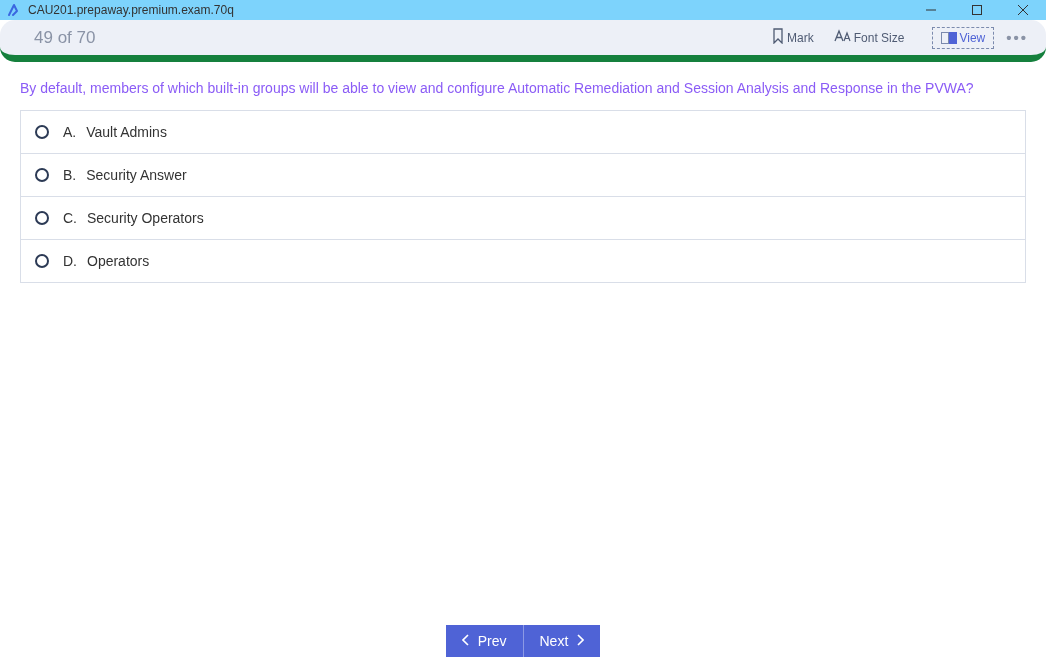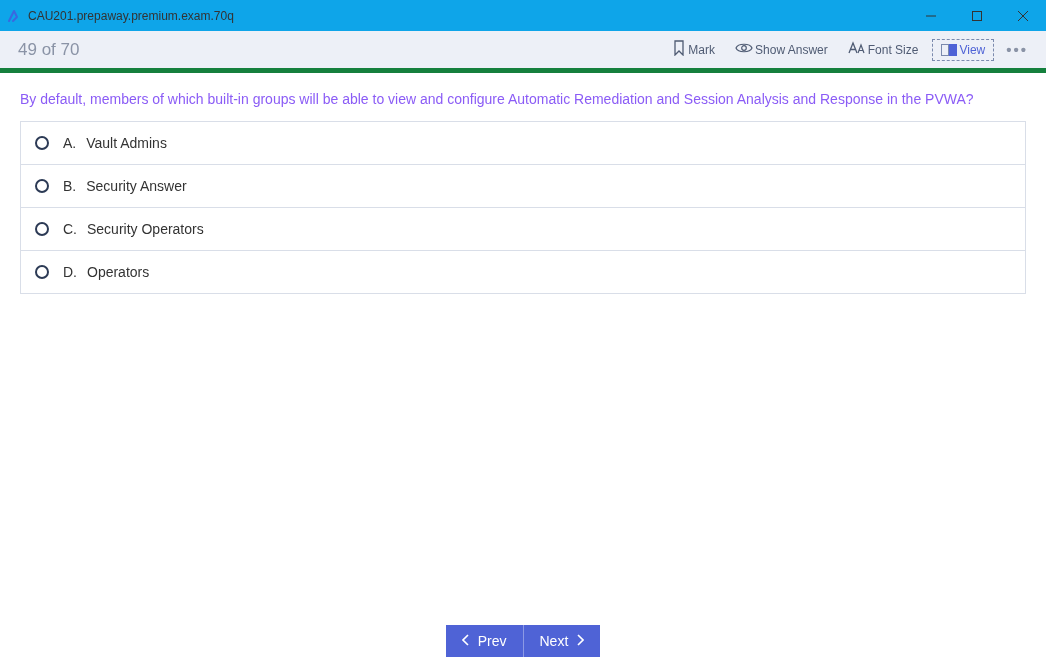--- a/index.html
+++ b/index.html
@@ -13,23 +13,23 @@
       width: 1046px;
       height: 671px;
       display: flex;
       flex-direction: column;
       overflow: hidden;
     }
     
     .title-bar {
       display: flex;
       align-items: center;
-      height: 31px;
+      height: 20px;
       padding: 0 0 0 6px;
-      background: #0ea5e9;
+      background: #7dd3fc;
       font-size: 12px;
       color: #333;
       justify-content: flex-end;
     }
     .title-bar .app-logo {
       width: 16px;
       height: 16px;
       margin-right: 6px;
       display: flex;
       align-items: center;
@@ -52,45 +52,46 @@
       color: #333;
       font-size: 12px;
     }
     .win-btn svg { stroke: #333; }
     
     .toolbar {
       display: flex;
       align-items: center;
       height: 42px;
       background: #edf0f7;
-      padding: 0 12px 0 18px;
-      border-bottom: 5px solid #15803d;
+      padding: 0 12px 0 34px;
+      border-bottom: 7px solid #15803d;
       color: #6c7a93;
       font-size: 15px;
+      border-radius: 15px;
     }
     .toolbar .counter {
       color: #8a93a6;
       font-size: 17px;
     }
     .toolbar .spacer { flex: 1 1 auto; }
     .toolbar .tb-item {
       display: flex;
       align-items: center;
       gap: 2px;
       padding: 4px 10px;
       color: #4f5b73;
       font-size: 12px;
       cursor: pointer;
     }
     .toolbar .tb-item svg { stroke: #4f5b73; fill: none; }
     .toolbar .tb-view {
       border: 1px dashed #7b8aad;
       color: #4f63d6;
       padding: 3px 8px;
-      margin-left: 4px;
+      margin-left: 18px;
     }
     .toolbar .tb-view .view-icon {
       display: inline-flex;
     }
     .toolbar .tb-more {
       color: #8a93a6;
       letter-spacing: 2px;
       padding: 4px 6px 4px 12px;
       font-weight: bold;
     }
@@ -188,29 +189,20 @@
 <div class="toolbar">
   <span class="counter">49 of 70</span>
   <span class="spacer"></span>
   <div class="tb-item">
     <span>
       <svg width="14" height="16" viewBox="0 0 14 16">
           <path d="M3 1 H11 V15 L7 11 L3 15 Z" stroke-width="1.3" fill="none"></path>
         </svg>
     </span>
     <span>Mark</span>
-  </div>
-  <div class="tb-item">
-    <span>
-      <svg width="18" height="14" viewBox="0 0 18 14">
-          <path d="M1 7 C3 2 15 2 17 7 C15 12 3 12 1 7 Z" stroke-width="1.2" fill="none"></path>
-          <circle cx="9" cy="7" r="2.3" stroke-width="1.2" fill="none"></circle>
-        </svg>
-    </span>
-    <span>Show Answer</span>
   </div>
   <div class="tb-item">
     <span>
       <svg width="18" height="14" viewBox="0 0 18 14">
           <path d="M1 12 L5 2 L9 12 M2.5 8.5 H7.5" stroke-width="1.3" fill="none"></path>
           <path d="M10 12 L13 4 L16 12 M11 9.5 H15" stroke-width="1.2" fill="none"></path>
         </svg>
     </span>
     <span>Font Size</span>
   </div>

